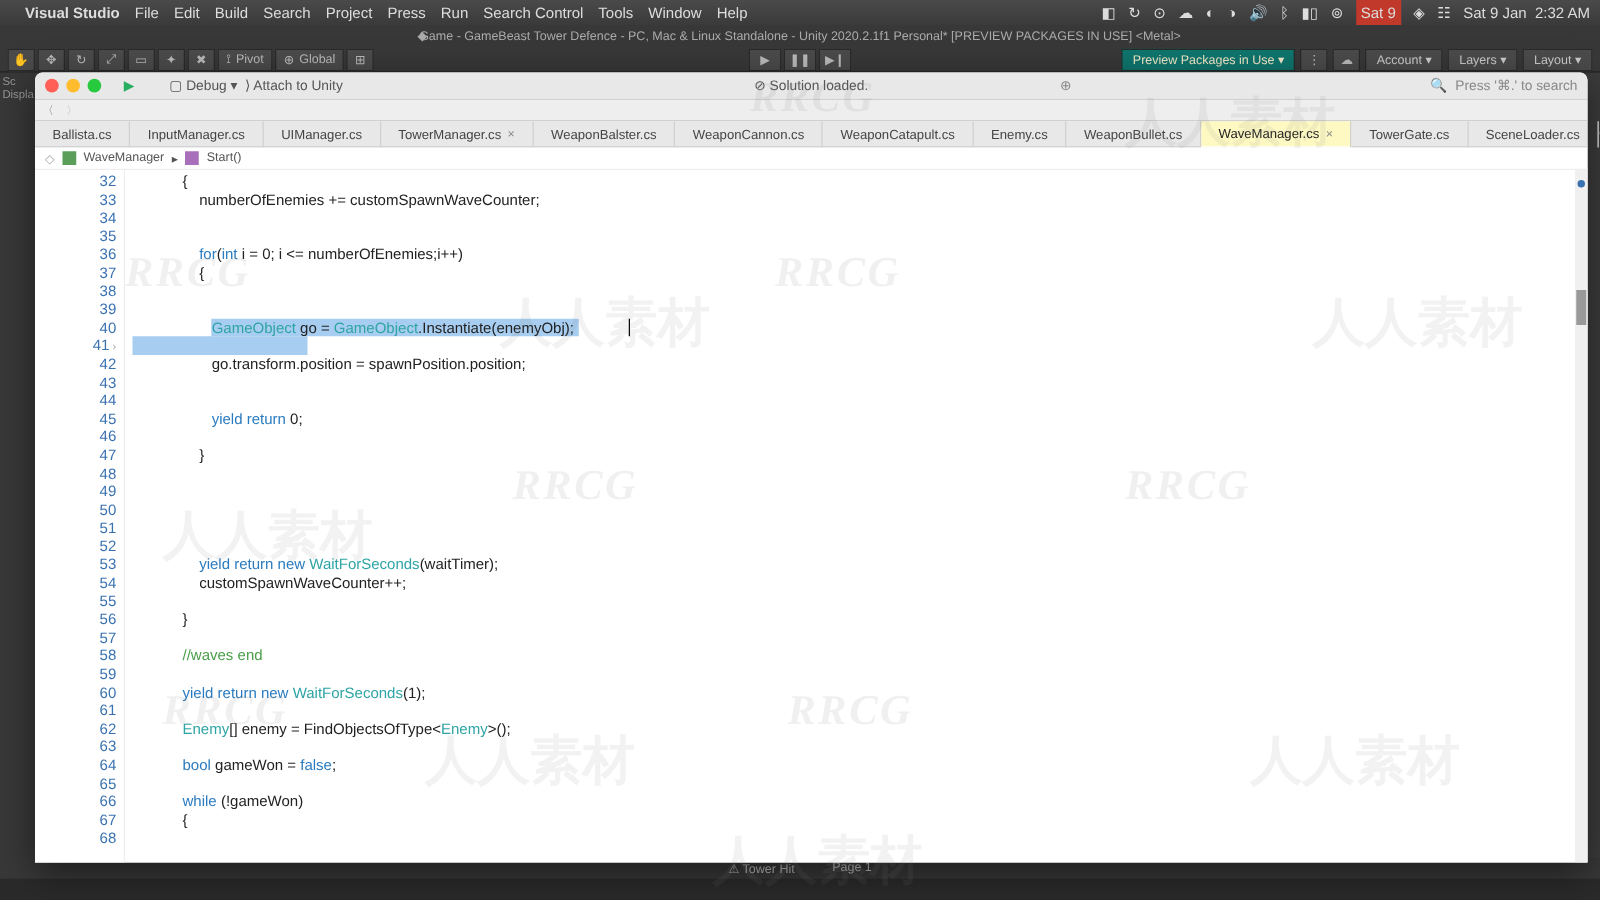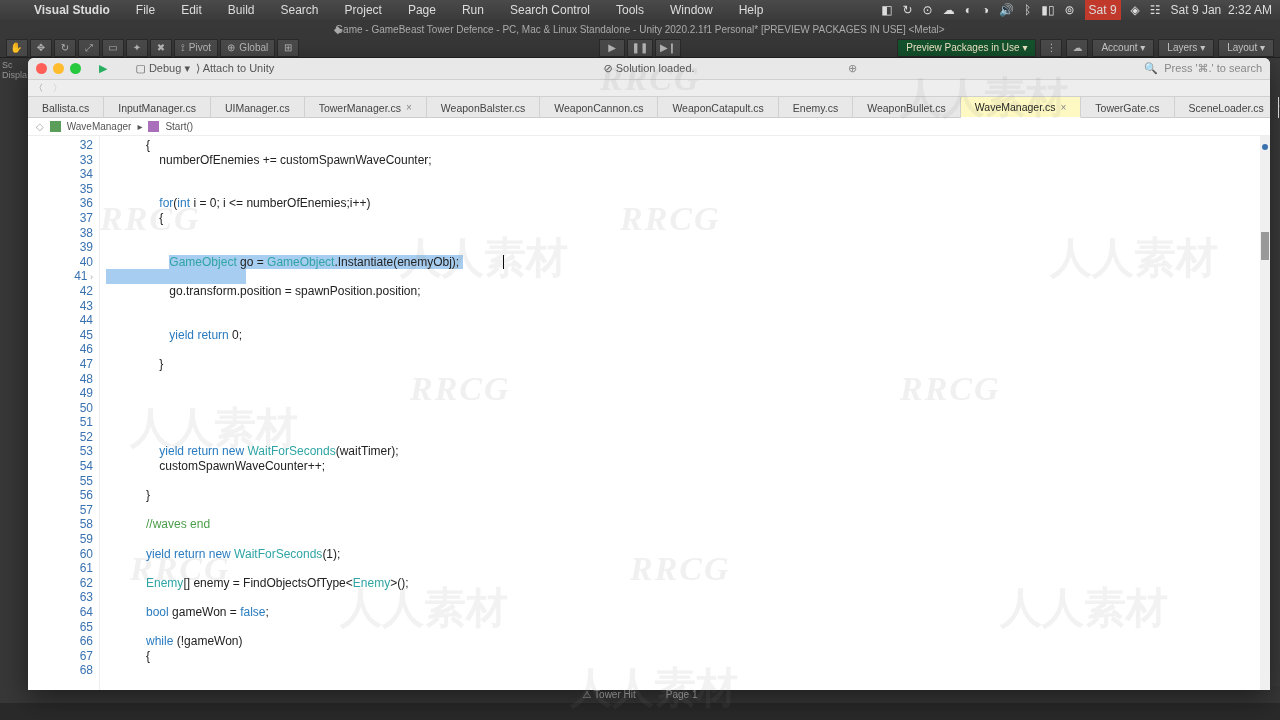--- a/index.html
+++ b/index.html
@@ -1,35 +1,35 @@
 <!DOCTYPE html>
 <html><head>
 <meta charset="utf-8">
 <style>
 * { margin: 0; padding: 0; box-sizing: border-box; font-family: -apple-system, "Helvetica Neue", Arial, sans-serif; }
 body { width: 1280px; height: 720px; overflow: hidden; background: #3c3c3c; font-size: 11px; }
 
 
-.mac-menubar { height: 20px; background: linear-gradient(#4a4a4a,#3a3a3a); color: #ddd; display: flex; align-items: center; padding: 0 8px; gap: 26px; font-size: 12px; }
+.mac-menubar { height: 20px; background: linear-gradient(#4a4a4a,#3a3a3a); color: #ddd; display: flex; align-items: center; padding: 0 8px; gap: 12px; font-size: 12px; }
 .mac-menubar .right { margin-left: auto; display: flex; gap: 10px; align-items: center; }
 .apple { font-size: 14px; }
 
 
 .unity-titlebar { height: 18px; background: #383838; color: #aaa; font-size: 10px; display: flex; align-items: center; justify-content: center; position: relative; }
 .unity-titlebar .icon { position: absolute; left: 334px; }
 
 
 .unity-toolbar { height: 20px; background: #383838; display: flex; align-items: center; padding: 2px 6px; gap: 2px; border-bottom: 1px solid #222; }
 .unity-toolbar .tool-btn { width: 22px; height: 18px; background: #4b4b4b; border: 1px solid #2a2a2a; display: flex; align-items: center; justify-content: center; font-size: 10px; color: #bbb; }
 .unity-toolbar .pivot { display: flex; align-items: center; padding: 0 6px; height: 18px; background: #4b4b4b; border: 1px solid #2a2a2a; color: #bbb; font-size: 10px; gap: 4px; }
 .unity-toolbar .playback { margin-left: auto; margin-right: auto; display: flex; gap: 2px; position: absolute; left: 50%; transform: translateX(-50%); }
 .unity-toolbar .playback .tool-btn { width: 26px; }
 .unity-toolbar .right-side { margin-left: auto; display: flex; gap: 4px; }
 .unity-toolbar .drop { display: flex; align-items: center; padding: 0 8px; height: 18px; background: #4b4b4b; border: 1px solid #2a2a2a; color: #ccc; font-size: 10px; }
-.unity-toolbar .drop.preview { background: #14532d; color: #f0e8c8; }
+.unity-toolbar .drop.preview { background: #0f766e; color: #f0e8c8; }
 
 
 .vs-window { position: absolute; top: 58px; left: 28px; width: 1242px; height: 632px; background: #f3f3f3; border-radius: 6px 6px 0 0; box-shadow: 0 8px 30px rgba(0,0,0,.5); display: flex; flex-direction: column; }
 .vs-titlebar { height: 22px; display: flex; align-items: center; padding: 0 8px; gap: 8px; background: #e8e8e8; border-bottom: 1px solid #d0d0d0; border-radius: 6px 6px 0 0; }
 .traffic { display: flex; gap: 6px; }
 .traffic span { width: 11px; height: 11px; border-radius: 50%; display: block; }
 .tr-r { background: #ff5f56; } .tr-y { background: #ffbd2e; } .tr-g { background: #27c93f; }
 .vs-titlebar .play { color: #27ae60; margin-left: 10px; font-size: 11px; }
 .vs-titlebar .debug { margin-left: 20px; display: flex; gap: 6px; font-size: 11px; color: #555; }
 .vs-titlebar .status { position: absolute; left: 50%; transform: translateX(-50%); font-size: 11px; color: #555; }
@@ -82,21 +82,21 @@
 <body>
 
 <div class="mac-menubar">
   <span class="apple"></span>
   <b>Visual Studio</b>
   <span>File</span>
   <span>Edit</span>
   <span>Build</span>
   <span>Search</span>
   <span>Project</span>
-  <span>Page</span>
+  <span>Press</span>
   <span>Run</span>
   <span>Search Control</span>
   <span>Tools</span>
   <span>Window</span>
   <span>Help</span>
   <div class="right">
     <span>◧</span>
     <span>↻</span>
     <span>⊙</span>
     <span>☁</span>

